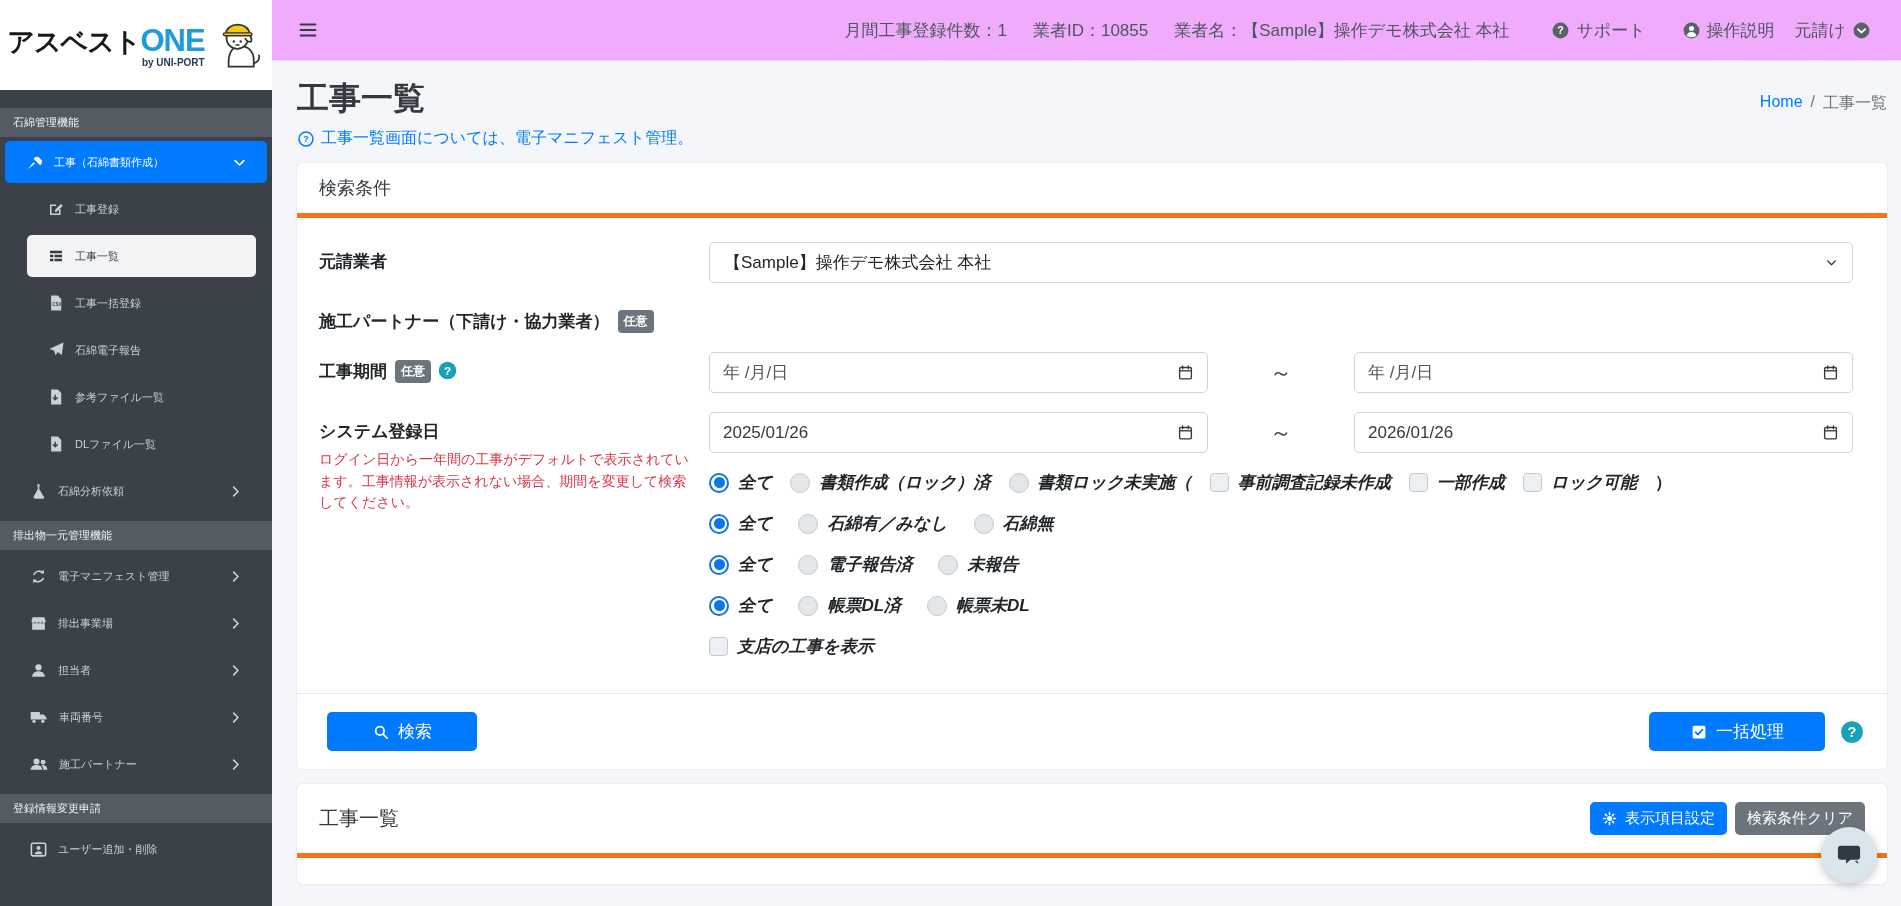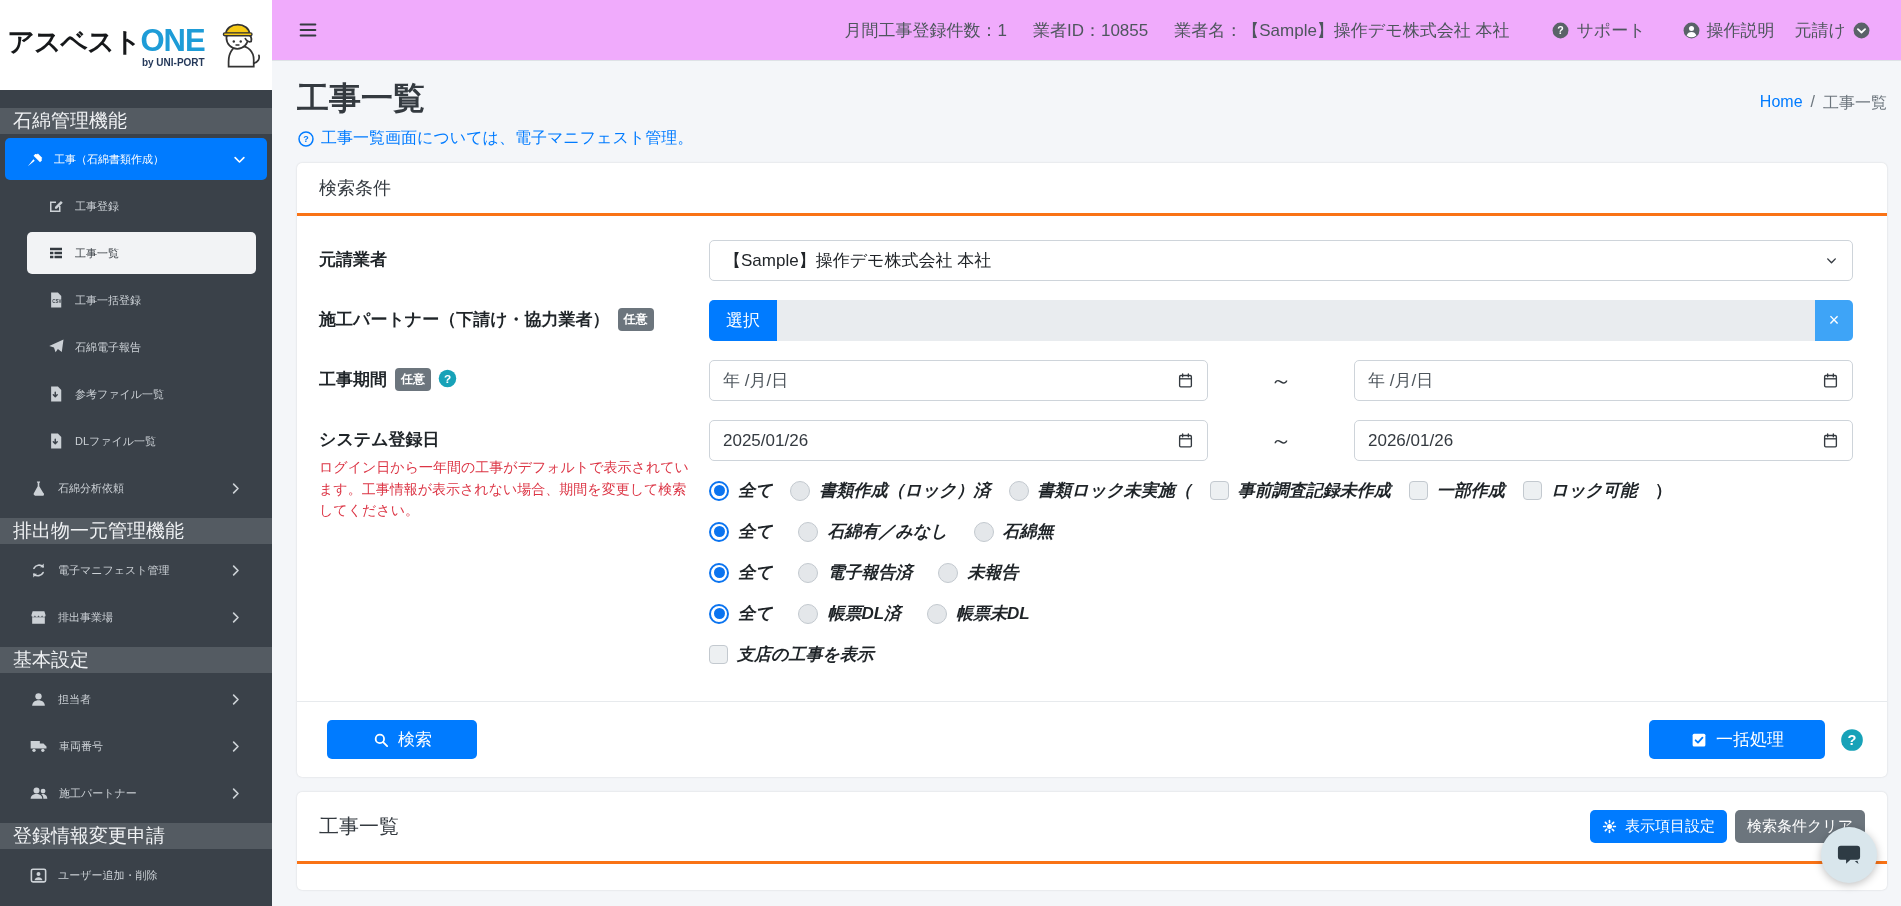--- a/index.html
+++ b/index.html
@@ -12,22 +12,22 @@
   
   .sidebar { position:fixed; left:0; top:0; width:272px; height:906px;
     background:#3a4149; z-index:40; }
   .logo { height:90px; background:#fff; display:flex; align-items:center;
     justify-content:center; gap:8px; }
   .brand-line { display:flex; align-items:baseline; }
   .brand-main { font-size:27px; font-weight:900; color:#16181a; letter-spacing:-1px; }
   .brand-accent { font-size:31px; font-weight:900; color:#1e9cd7; letter-spacing:-1px; }
   .byline { font-size:10px; font-weight:bold; color:#25395a; text-align:right; margin-top:-3px; }
 
-  .side-section { background:#545b62; color:#f0f2f4; font-size:19px;
-    padding:0 13px; margin-top:9px; }
+  .side-section { background:#545b62; color:#f0f2f4; font-size:11px;
+    padding:7px 13px; margin-top:9px; }
   .side-section.first { margin-top:18px; }
   .side-item { display:flex; align-items:center; gap:10px; height:42px;
     margin:5px 9px; padding:0 20px; border-radius:5px; color:#ccd1d6;
     font-size:11px; cursor:pointer; white-space:nowrap; }
   .side-item .chev { margin-left:auto; }
   .side-item.active { background:#007bff; color:#fff; margin:4px 5px; }
   .side-item.sub { margin-left:27px; }
   .side-item.selected { background:#f2f3f5; color:#343a40; margin-right:16px; }
 
   
@@ -47,21 +47,21 @@
   .page-head { display:flex; justify-content:space-between; align-items:flex-start; }
   .page-title { font-size:32px; font-weight:700; color:#343a40; }
   .help-line { margin-top:7px; display:flex; align-items:center; gap:6px;
     color:#007bff; font-size:16px; cursor:pointer; }
   .breadcrumb { margin-top:16px; font-size:16px; color:#6c757d; display:flex; gap:8px; }
   .breadcrumb .bc-home { color:#007bff; cursor:pointer; }
 
   .card { background:#fff; border-radius:5px; box-shadow:0 0 2px rgba(0,0,0,.15);
     margin-top:14px; }
   .card-header { padding:13px 22px; font-size:18px; color:#343a40;
-    border-bottom:3px solid #f97316; display:flex; align-items:center; }
+    border-bottom:5px solid #f97316; display:flex; align-items:center; }
   .card-body { padding:24px 34px 35px 22px; }
 
   .form-row { display:flex; margin-bottom:19px; }
   .label-col { flex:0 0 390px; padding-top:8px; }
   .control-col { flex:1; min-width:0; }
   .f-label { font-size:17px; font-weight:700; color:#1f2428; display:inline; }
   .badge-opt { display:inline-block; background:#6c757d; color:#fff; font-size:12px;
     font-weight:700; padding:3px 6px; border-radius:4px; margin-left:8px;
     vertical-align:2px; }
   .q-teal { color:#17a2b8; margin-left:6px; vertical-align:-4px; cursor:pointer; }
@@ -320,21 +320,20 @@
   <div class="side-item">
     <svg class="ic" width="19" height="19">
         <use href="#i-store"></use>
       </svg>
     <span>排出事業場</span>
     <svg class="ic chev" width="15" height="15">
         <use href="#i-chev-r"></use>
       </svg>
   </div>
 
-  <div class="side-section">基本設定</div>
 
   <div class="side-item">
     <svg class="ic" width="19" height="19">
         <use href="#i-user"></use>
       </svg>
     <span>担当者</span>
     <svg class="ic chev" width="15" height="15">
         <use href="#i-chev-r"></use>
       </svg>
   </div>
@@ -432,27 +431,20 @@
                 <use href="#i-chev-d"></use>
               </svg>
           </div>
         </div>
       </div>
 
       <div class="form-row">
         <div class="label-col">
           <span class="f-label">施工パートナー（下請け・協力業者）</span><span class="badge-opt">任意</span>
         </div>
-        <div class="control-col">
-          <div class="partner-box">
-            <button class="partner-select-btn">選択</button>
-            <div class="partner-field"></div>
-            <button class="partner-clear-btn">×</button>
-          </div>
-        </div>
       </div>
 
       <div class="form-row">
         <div class="label-col">
           <span class="f-label">工事期間</span><span class="badge-opt">任意</span><svg class="ic q-teal" width="21" height="21">
               <use href="#i-qcircle"></use>
             </svg>
         </div>
         <div class="control-col">
           <div class="date-range">

